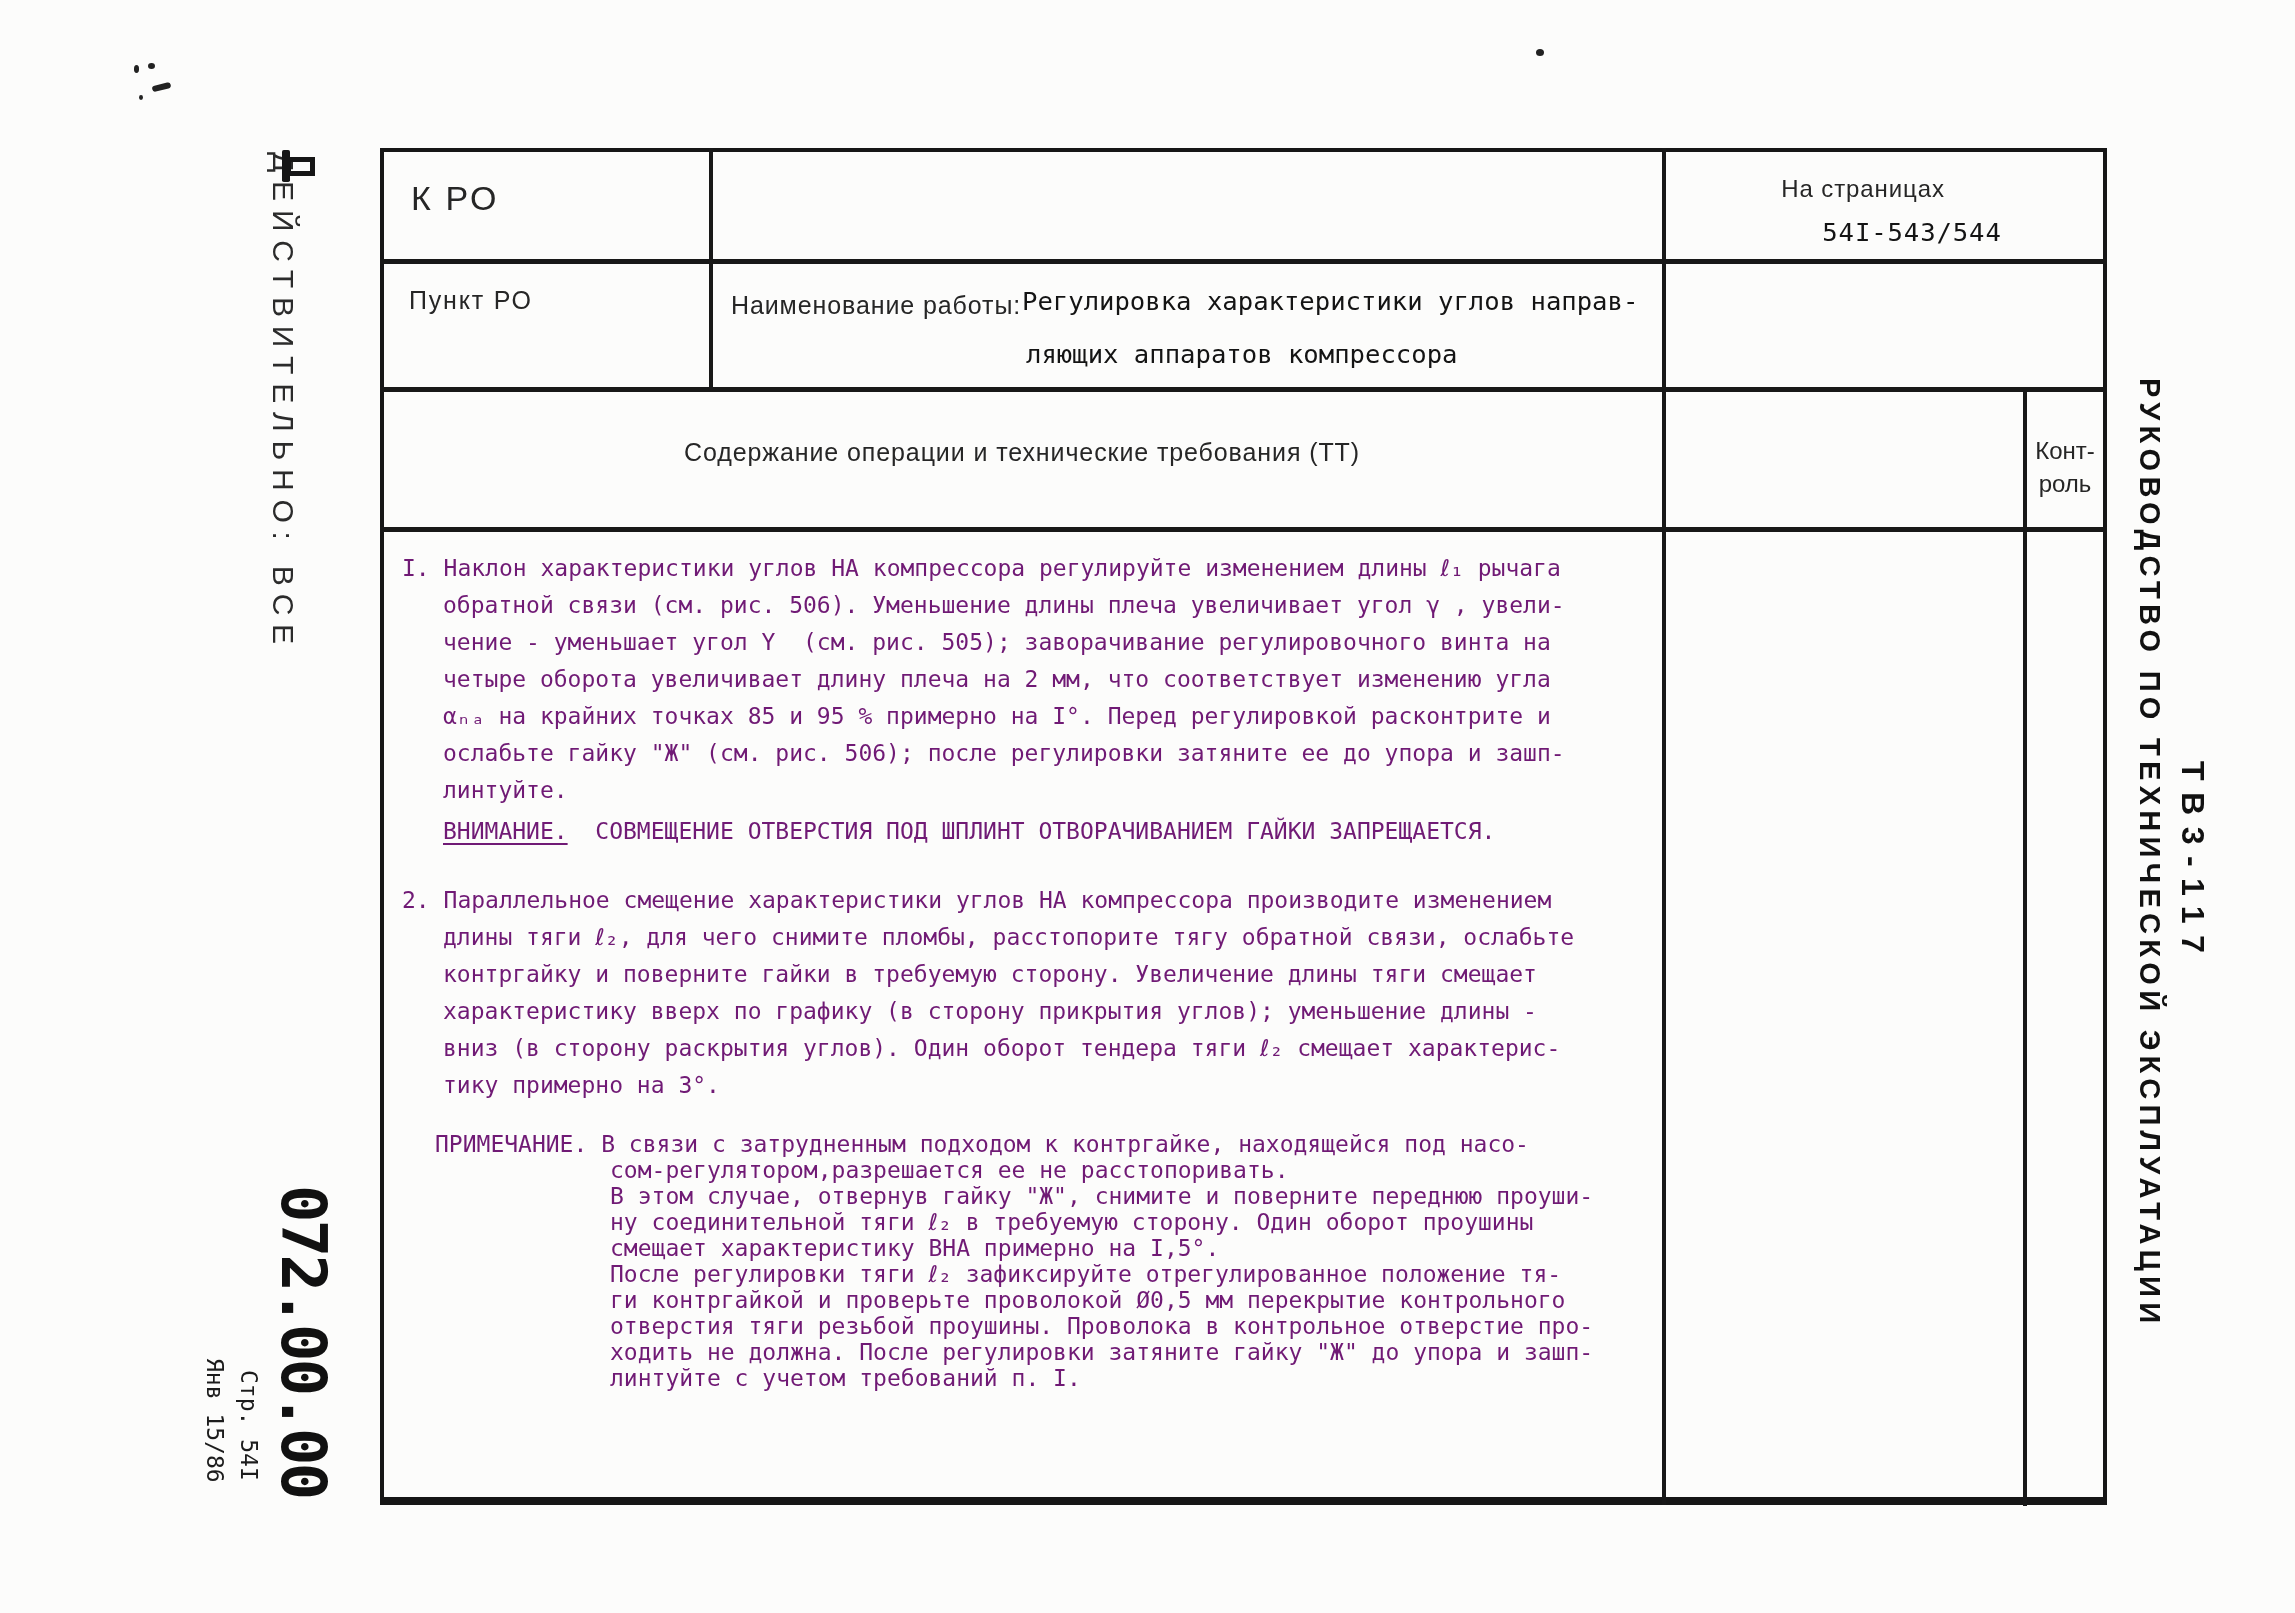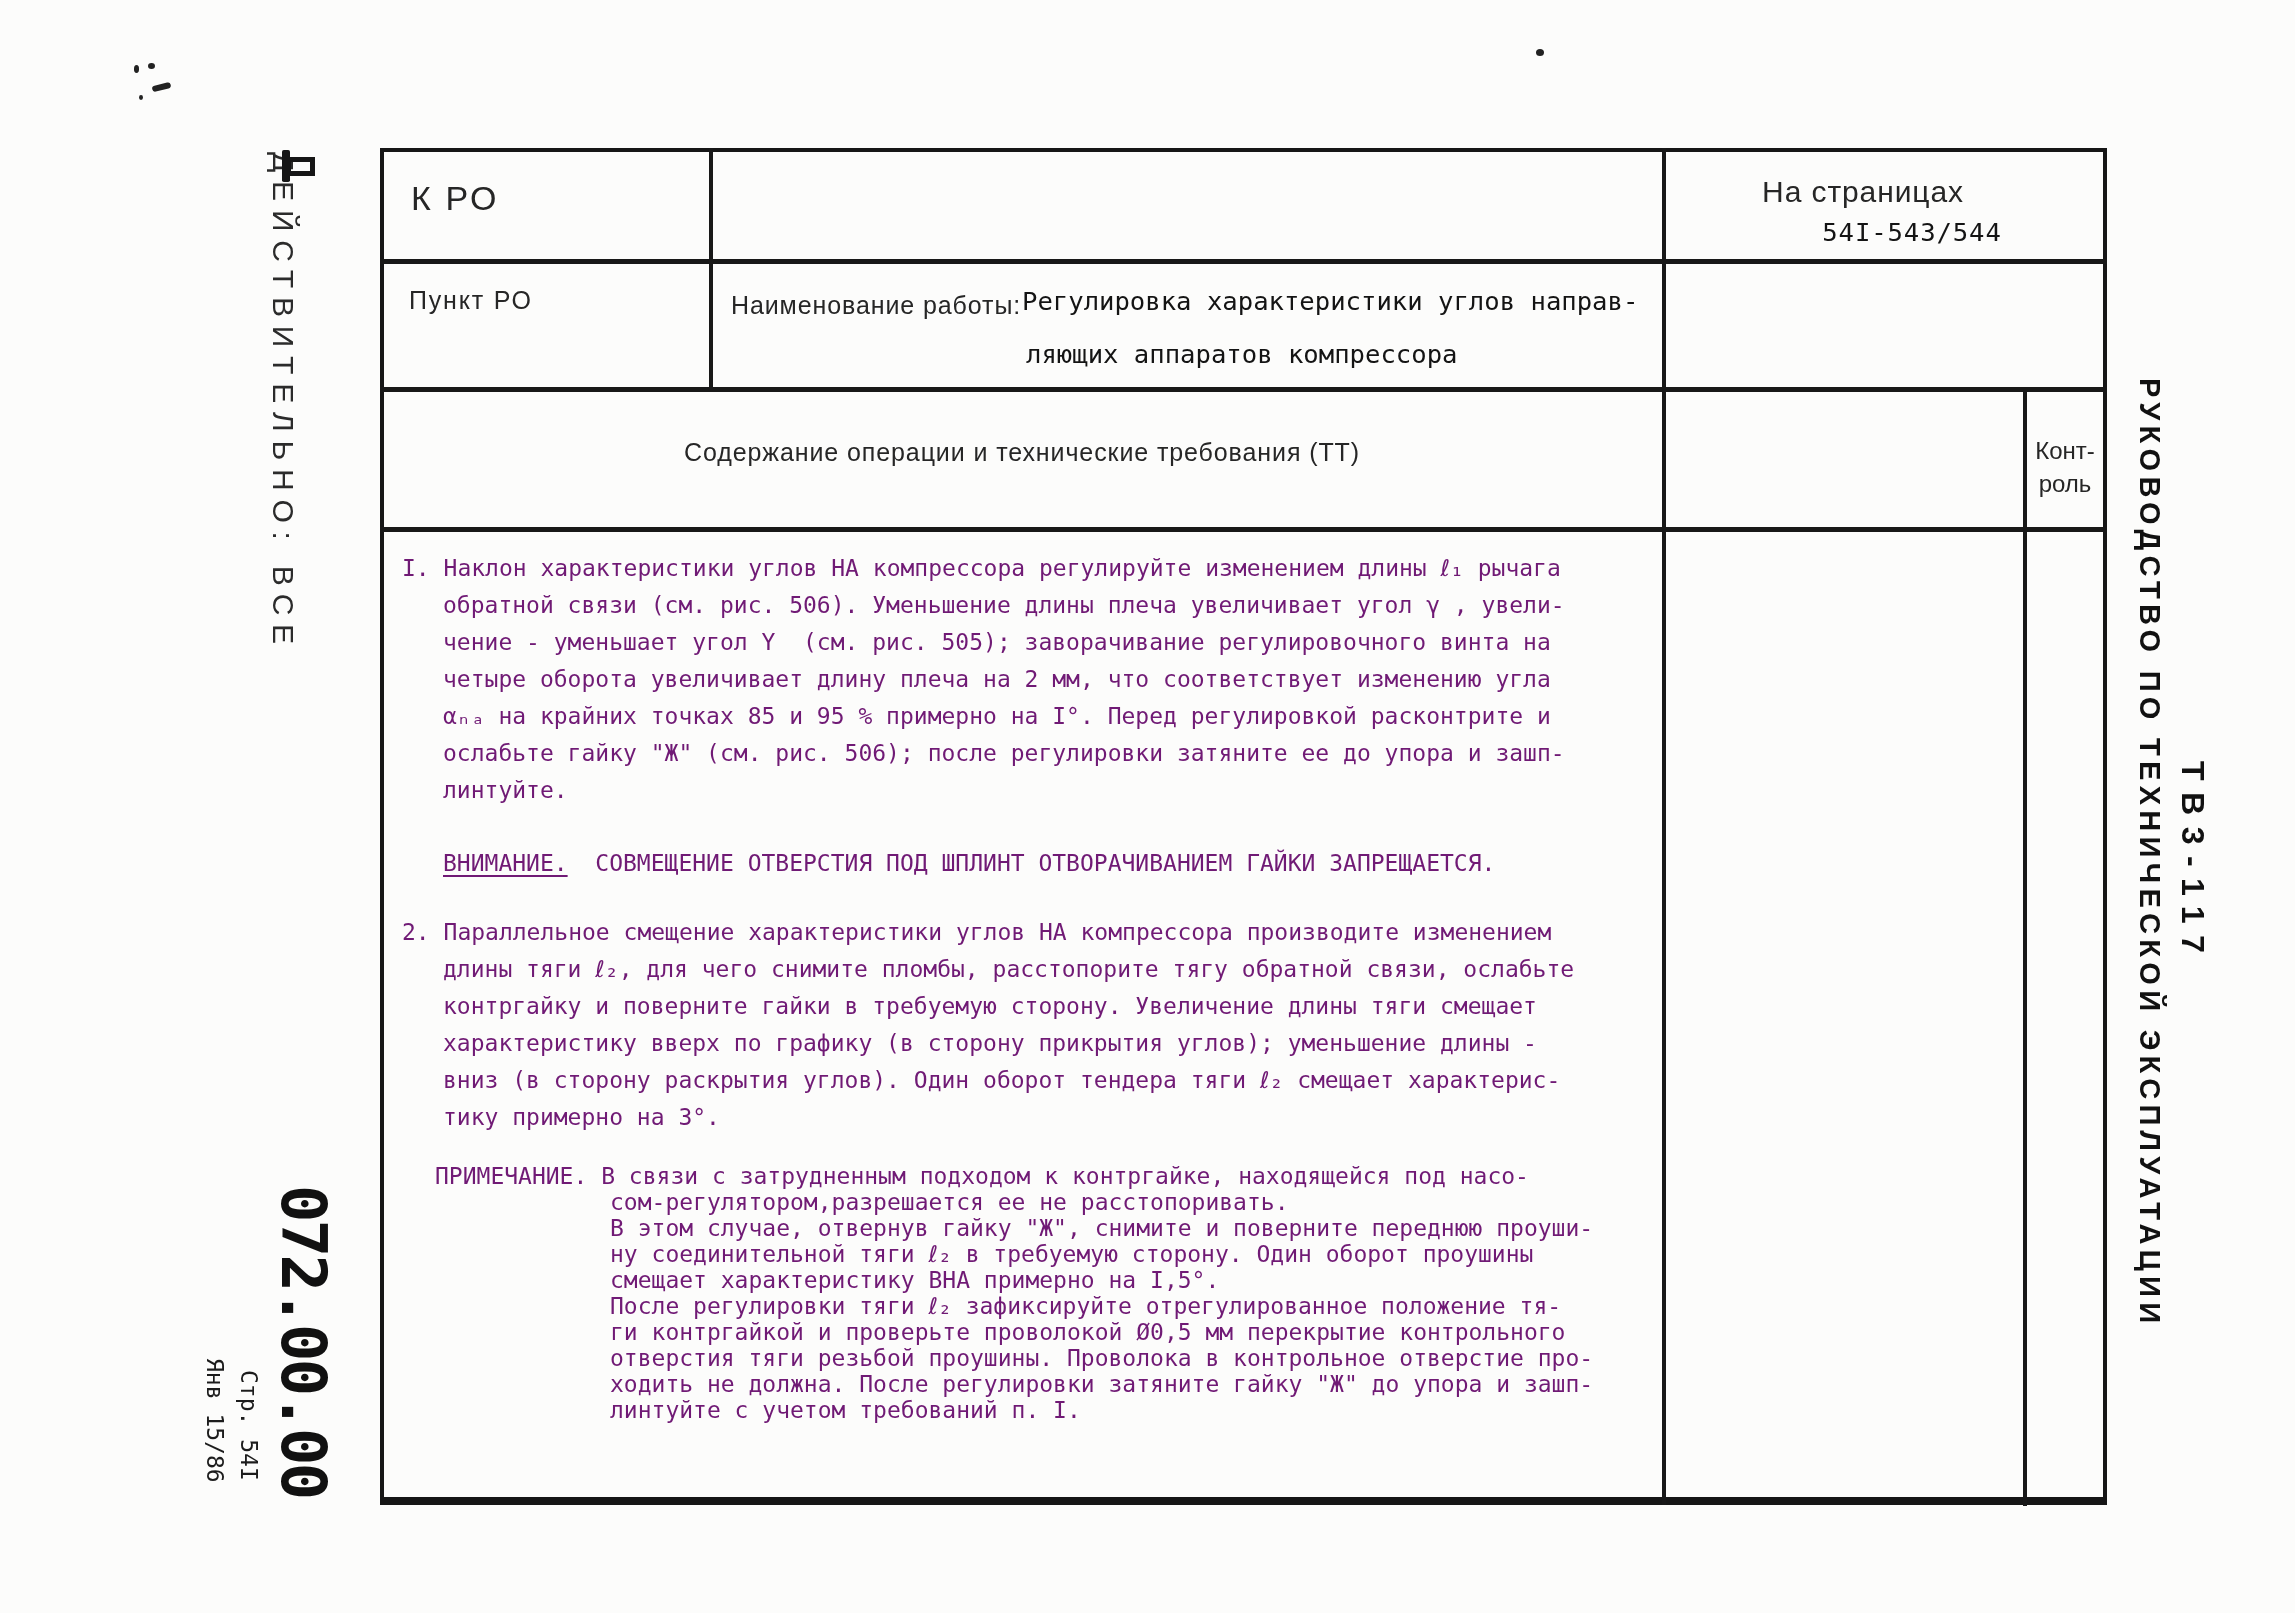--- a/index.html
+++ b/index.html
@@ -28,39 +28,39 @@
   
   .typed{
     position:absolute;
     font-family:"DejaVu Sans Mono","DejaVu Sans",monospace;
     color:#141414;
   }
   #card-title{
     left:711px;top:185px;width:953px;text-align:center;
     font-size:35px;letter-spacing:2.6px;color:#222;
   }
-  #pages-label{left:1663px;top:175px;width:400px;text-align:center;font-size:30px;letter-spacing:0.9px;}
+  #pages-label{left:1663px;top:175px;width:400px;text-align:center;font-size:24px;letter-spacing:0.9px;}
   #pages-value{left:1663px;top:217px;width:498px;text-align:center;font-size:25.6px;letter-spacing:0.9px;}
   #kro-label{left:411px;top:179px;font-size:34px;letter-spacing:2.6px;}
   #punkt-label{left:409px;top:286px;font-size:25px;letter-spacing:1.8px;}
   #workname-label{left:731px;top:291px;font-size:25px;letter-spacing:0.9px;}
   #workname-line1{left:1022px;top:286px;font-size:25.6px;letter-spacing:0px;}
   #workname-line2{left:1026px;top:339px;font-size:25.6px;letter-spacing:0px;}
   #col-content{left:380px;top:438px;width:1284px;text-align:center;font-size:25px;letter-spacing:0.9px;}
   #col-deviations{left:1663px;top:399px;width:361px;text-align:center;font-size:24px;line-height:33px;letter-spacing:0.9px;}
   #col-control{left:2024px;top:418px;width:82px;text-align:center;font-size:24px;line-height:33px;letter-spacing:0px;margin-top:16px;}
   
   #body-text{
     position:absolute;left:402px;top:534px;width:1255px;
     font-family:"DejaVu Sans Mono","DejaVu Sans",monospace;
     font-size:23px;color:#701a75;
   }
   #body-text .block{white-space:pre-wrap;}
   #item-1{margin-top:16px;line-height:37px;padding-left:41px;text-indent:-41px;}
-  #attention-line{margin-top:36px;line-height:37px;padding-left:41px;}
+  #attention-line{margin-top:4px;line-height:37px;padding-left:41px;}
   #attention-line .u{text-decoration:underline;text-underline-offset:4.4px;text-decoration-thickness:1.8px;}
   #item-2{margin-top:32px;line-height:37px;padding-left:41px;text-indent:-41px;}
   #note-block{margin-top:26.5px;line-height:26px;padding-left:208px;text-indent:-175px;}
   
   .vtext{
     position:absolute;
     writing-mode:vertical-rl;
     white-space:nowrap;
     line-height:1;
   }

